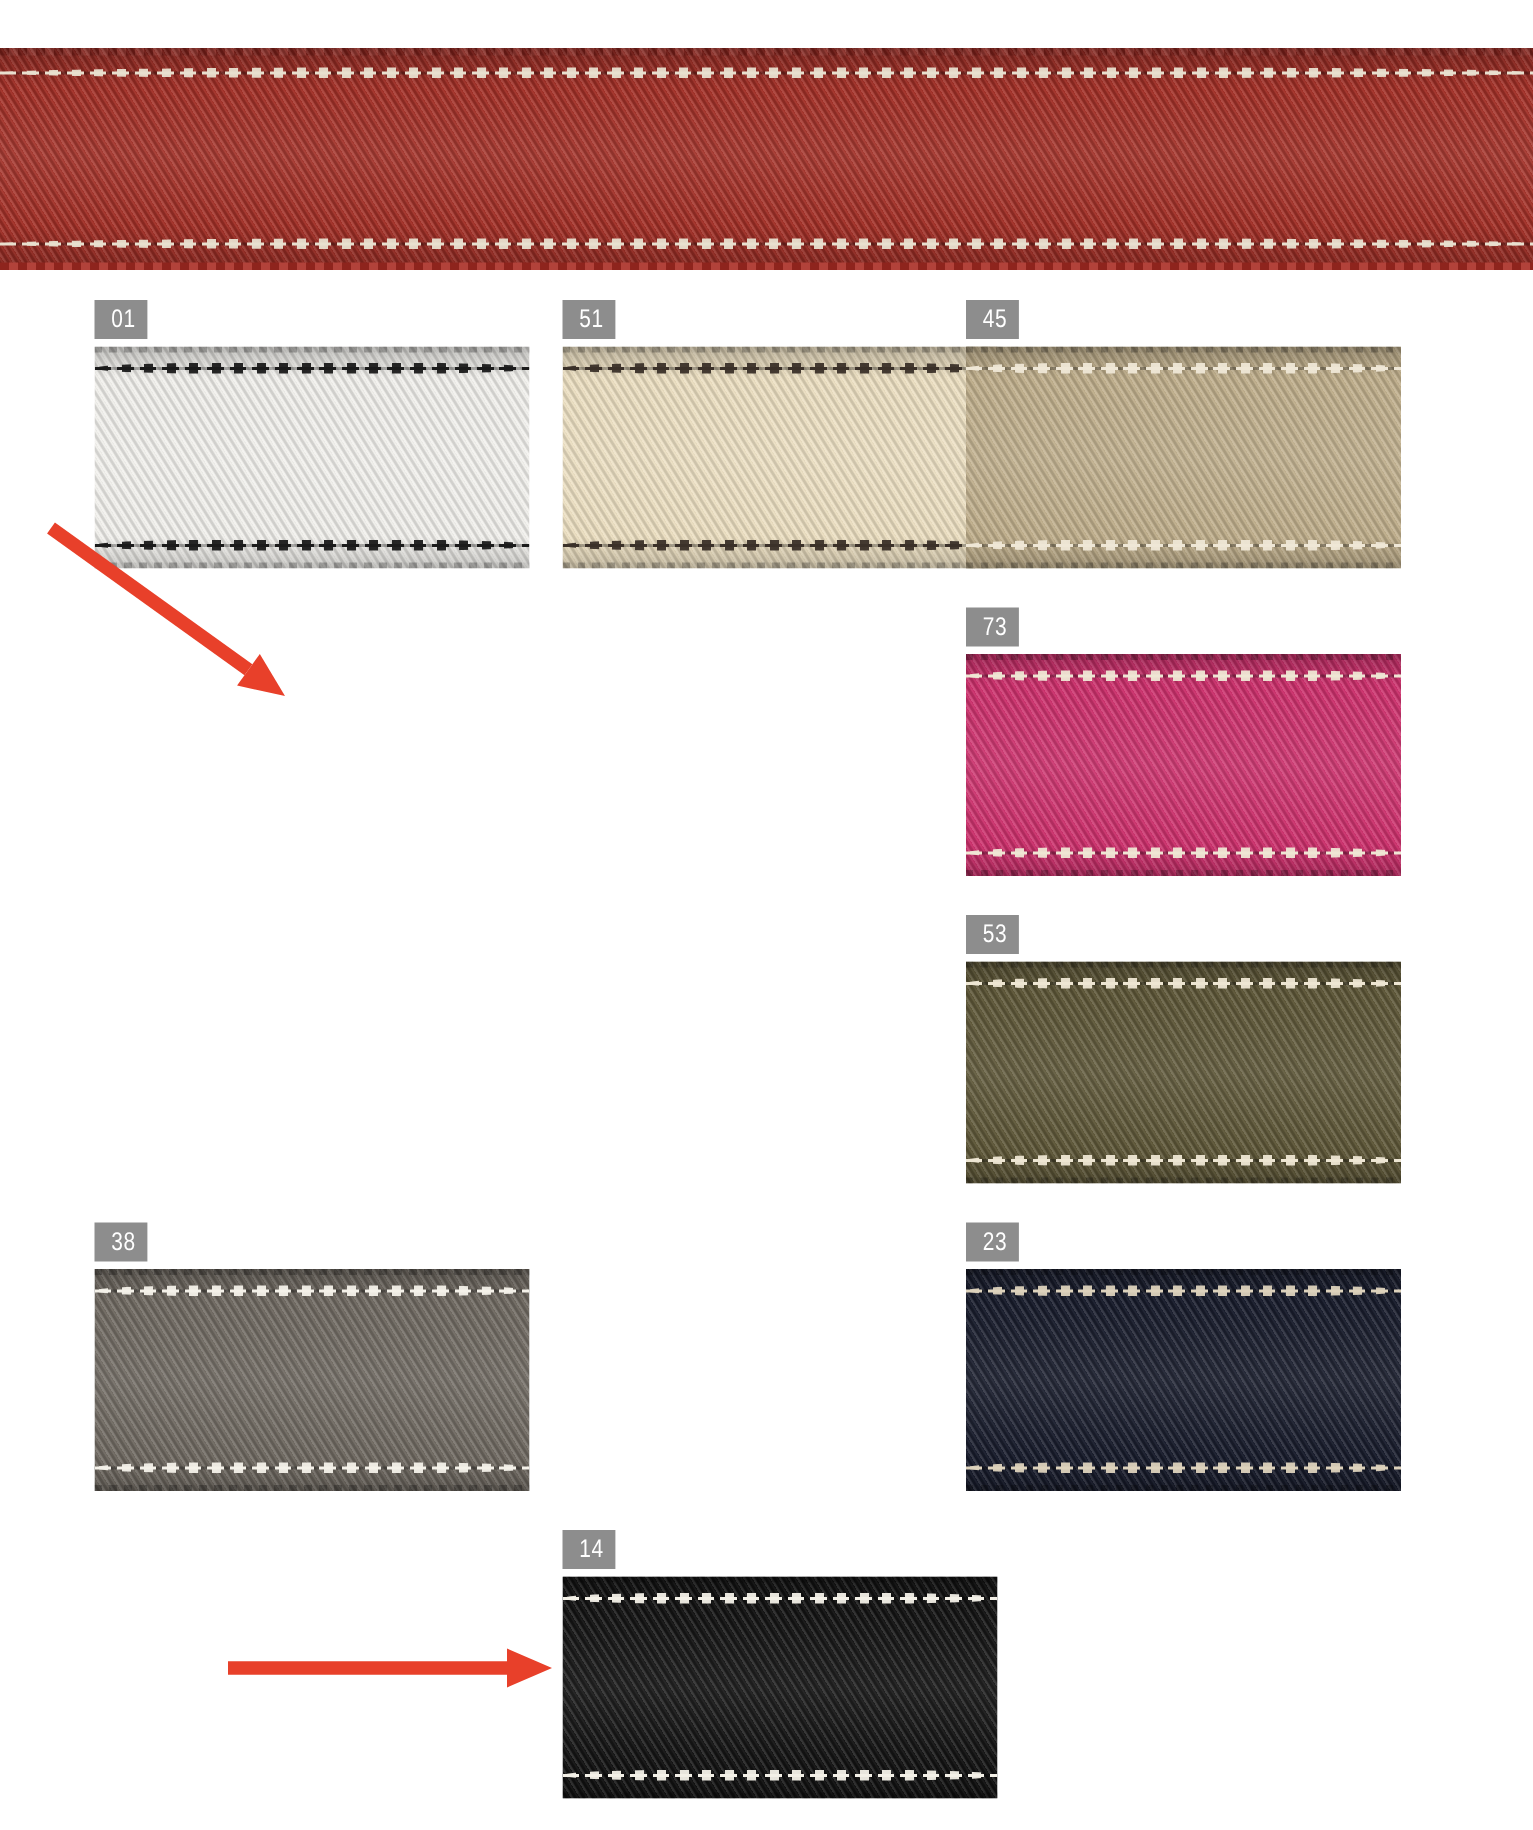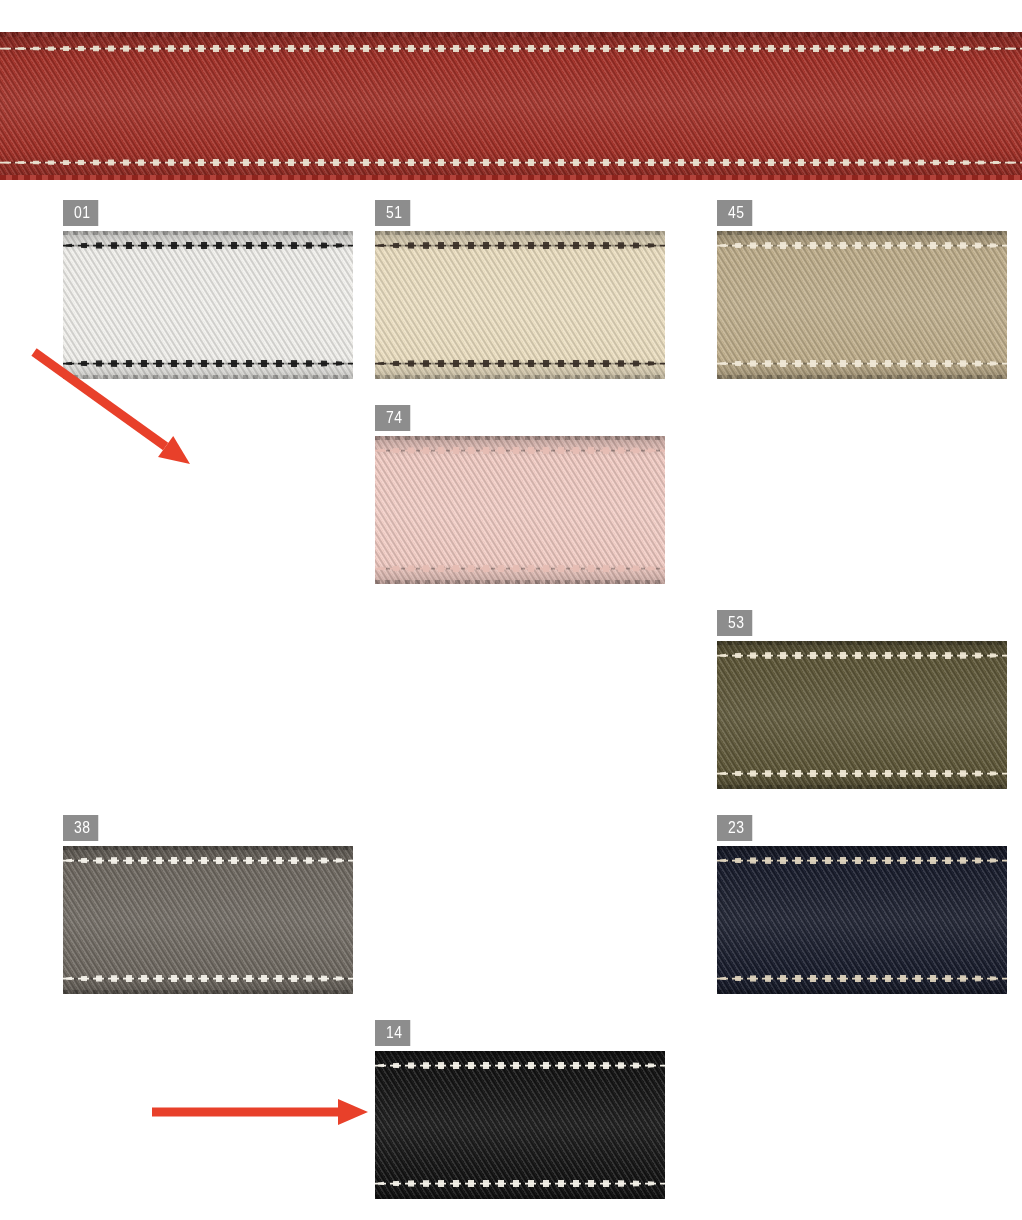--- a/index.html
+++ b/index.html
@@ -69,21 +69,21 @@
   }
   .hero-edge.t{top:0;}
   .hero-edge.b{bottom:0;}
 
   
   .grid{position:absolute;left:0;top:200px;width:1022px;}
   .row{position:relative;height:205px;}
   .cell{position:absolute;top:0;width:290px;}
   .col-0{left:63px;}
   .col-1{left:375px;}
-  .col-2{left:717px;}
+  .col-2{left:644px;}
 
   .badge{
     width:43px;height:26px;
     background:#8d8d8d;
     color:#ffffff;
     font-size:17px;
     letter-spacing:.5px;
     display:flex;align-items:center;justify-content:center;
     font-family:"Liberation Sans Narrow","Liberation Sans",sans-serif;
     transform:scaleX(.82);transform-origin:left center;
@@ -194,31 +194,31 @@
             <div class="stitch bot" style="--sc: #efe7d6;">
               <i></i>
               <b></b>
             </div>
             <div class="edge t"></div>
             <div class="edge b"></div>
           </div>
         </div>
       </div>
       <div class="row">
-        <div class="cell col-1">
-          <div class="badge" style="background: rgb(141, 141, 141); color: rgb(255, 255, 255);">74</div>
-          <div class="swatch">
-            <div class="body" style="background: rgb(242, 204, 196);"></div>
-            <div class="body weave"></div>
-            <div class="body shade"></div>
-            <div class="stitch top" style="--sc: #e6bdb4;">
-              <i></i>
-              <b></b>
-            </div>
-            <div class="stitch bot" style="--sc: #e6bdb4;">
+        <div class="cell col-2">
+          <div class="badge" style="background: rgb(141, 141, 141); color: rgb(255, 255, 255);">73</div>
+          <div class="swatch">
+            <div class="body" style="background: rgb(204, 47, 107);"></div>
+            <div class="body weave"></div>
+            <div class="body shade"></div>
+            <div class="stitch top" style="--sc: #efe6d4;">
+              <i></i>
+              <b></b>
+            </div>
+            <div class="stitch bot" style="--sc: #efe6d4;">
               <i></i>
               <b></b>
             </div>
             <div class="edge t"></div>
             <div class="edge b"></div>
           </div>
         </div>
       </div>
       <div class="row">
         <div class="cell col-2">

